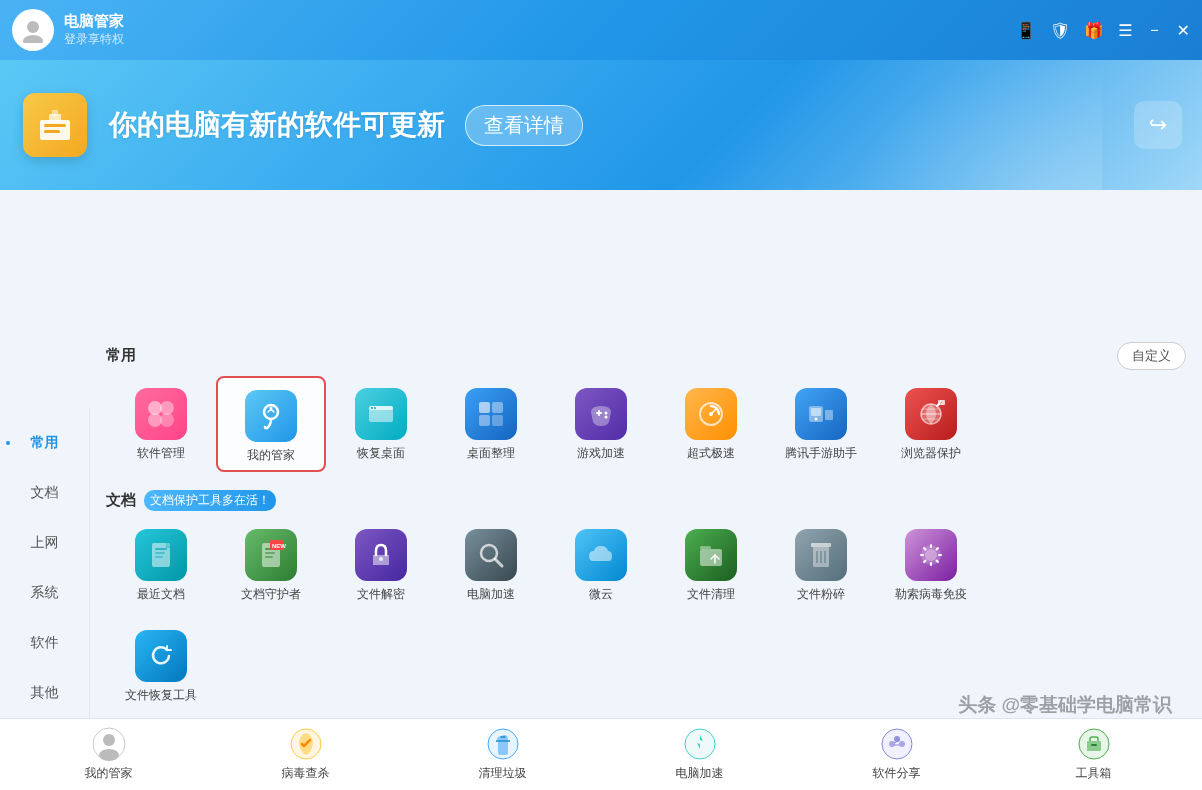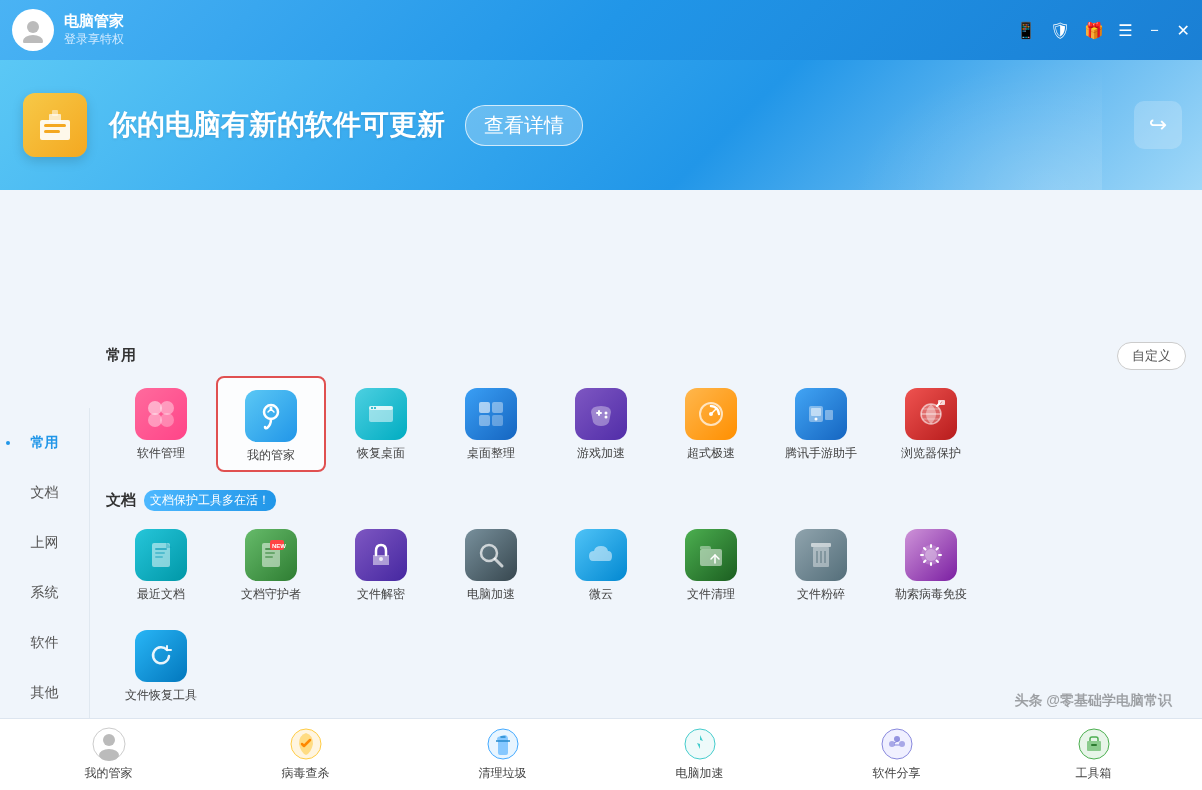--- a/index.html
+++ b/index.html
@@ -281,24 +281,24 @@
       font-size: 22px;
     }
     .taskbar-label {
       font-size: 12px;
       color: #444;
     }
 
     
     .watermark {
       position: fixed;
-      bottom: 80px;
+      bottom: 72px;
       right: 30px;
       color: rgba(0,0,0,0.35);
-      font-size: 14px;
+      font-size: 19px;
       font-weight: bold;
       pointer-events: none;
       z-index: 100;
     }
 
     
     .icon-software { background: linear-gradient(135deg, #ff6b9d, #ff4488); }
     .icon-diagnose { background: linear-gradient(135deg, #5bc8f5, #2196e8); }
     .icon-restore { background: linear-gradient(135deg, #4dd0e1, #00acc1); }
     .icon-desktop { background: linear-gradient(135deg, #3a9ff5, #1565c0); }

